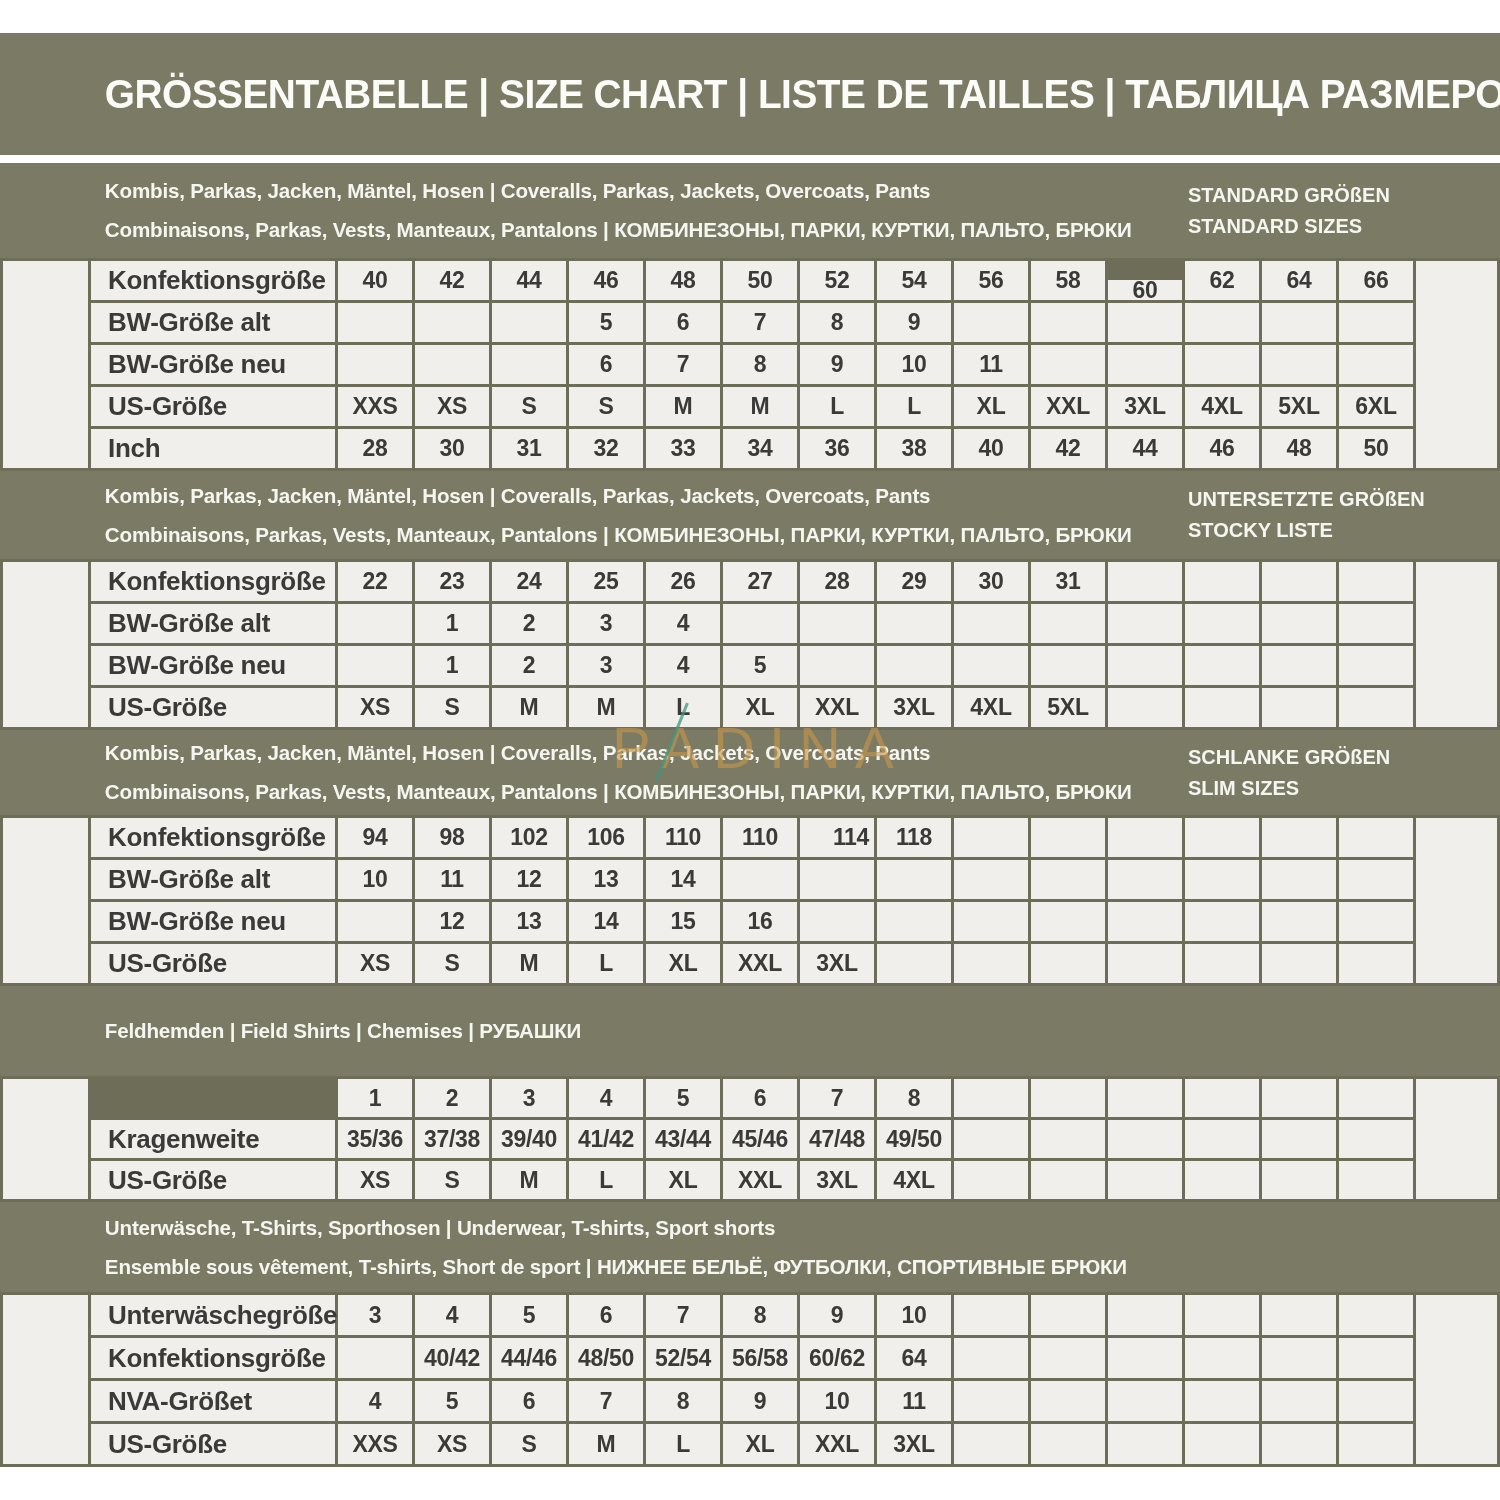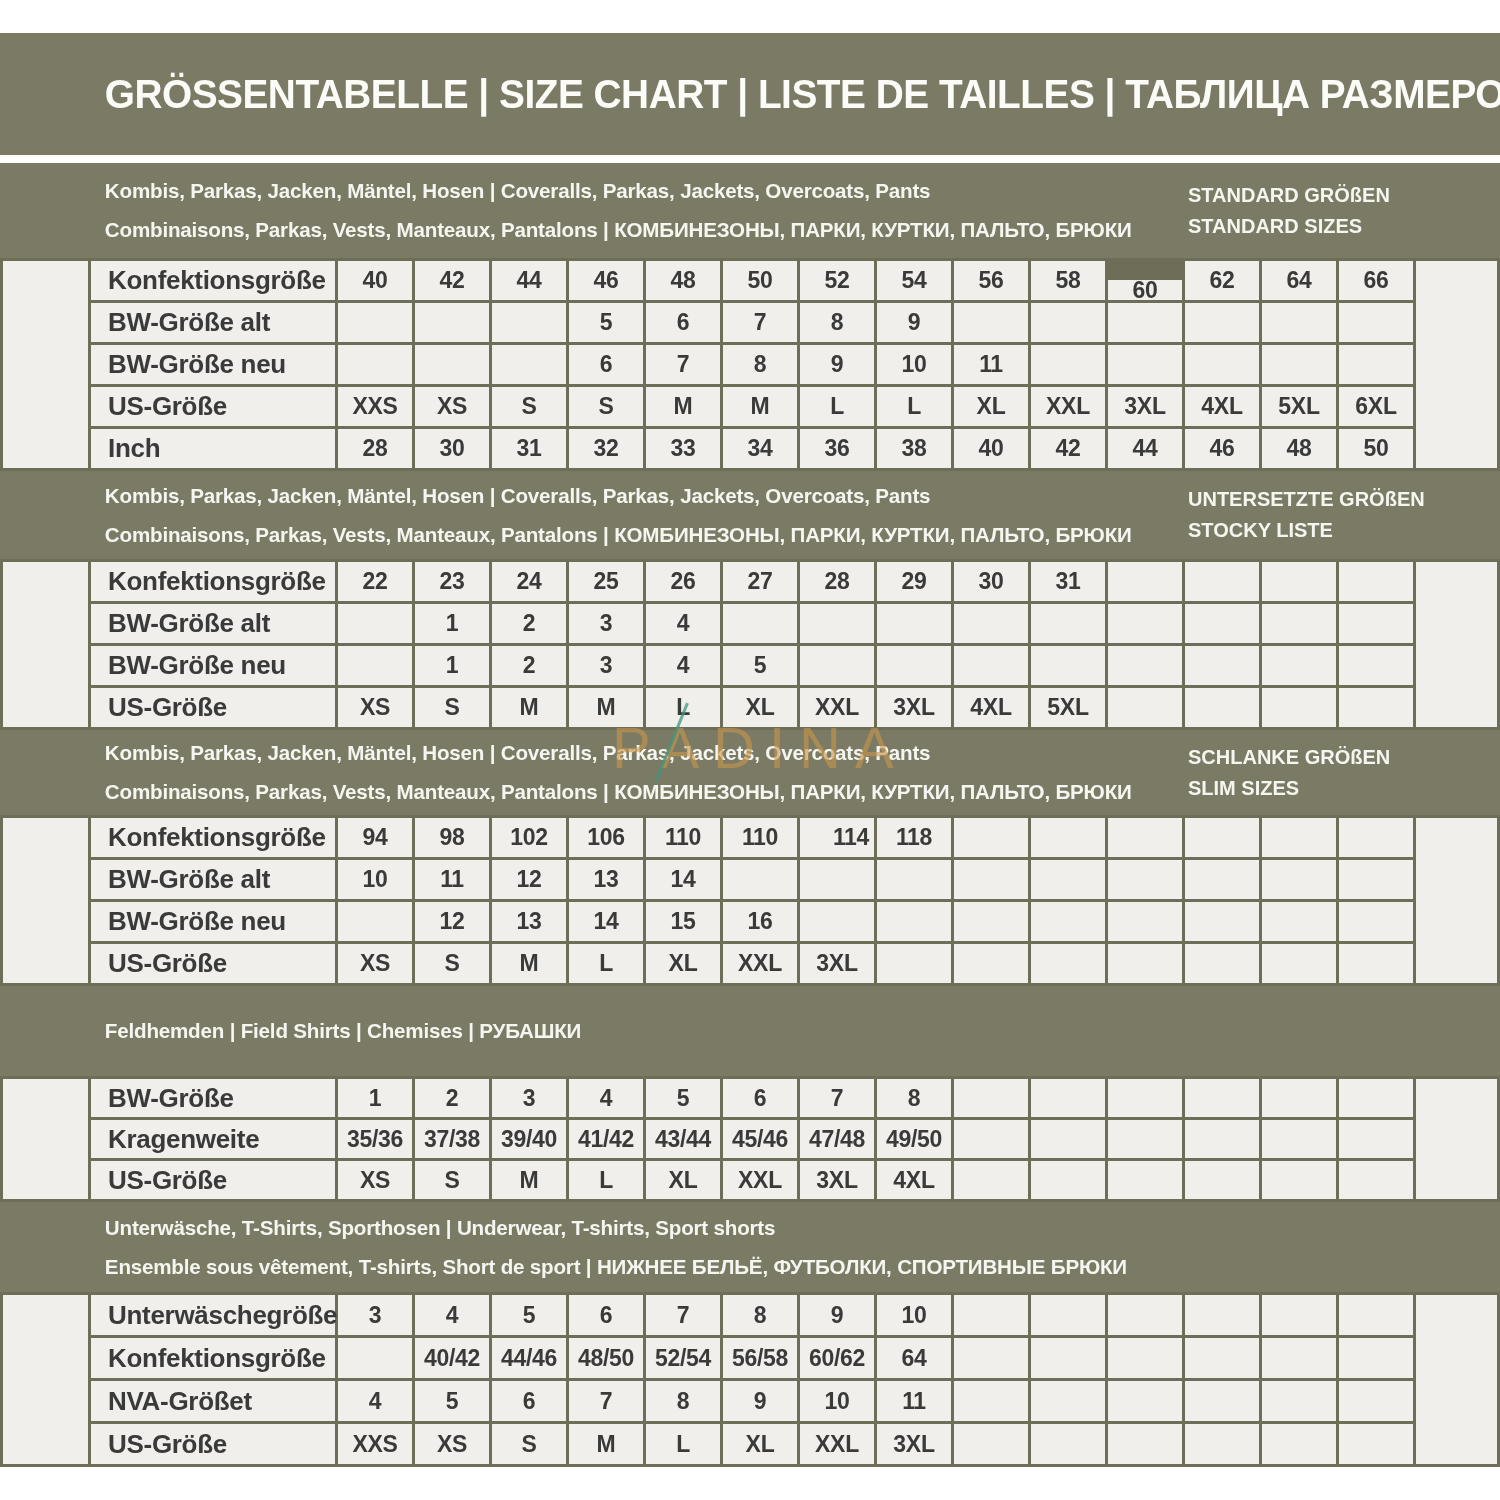--- a/index.html
+++ b/index.html
@@ -268,21 +268,20 @@
         <div class="cell" style="grid-area: 4 / 14;"></div>
         <div class="cell" style="grid-area: 4 / 15;"></div>
         <div class="cell" style="grid-area: 4 / 16;"></div>
       </div>
       <div class="band" style="height: 90px;">
         <div class="band-line">Feldhemden | Field Shirts | Chemises | РУБАШКИ</div>
       </div>
       <div class="size-table" style="grid-auto-rows: 38px;">
         <div class="edge-cell" style="grid-area: 1 / 1 / span 3;"></div>
         <div class="edge-cell" style="grid-area: 1 / 17 / span 3;"></div>
-        <div class="cell label-cell" style="grid-area: 1 / 2;">BW-Größe</div>
         <div class="cell" style="grid-area: 1 / 3;">1</div>
         <div class="cell" style="grid-area: 1 / 4;">2</div>
         <div class="cell" style="grid-area: 1 / 5;">3</div>
         <div class="cell" style="grid-area: 1 / 6;">4</div>
         <div class="cell" style="grid-area: 1 / 7;">5</div>
         <div class="cell" style="grid-area: 1 / 8;">6</div>
         <div class="cell" style="grid-area: 1 / 9;">7</div>
         <div class="cell" style="grid-area: 1 / 10;">8</div>
         <div class="cell" style="grid-area: 1 / 11;"></div>
         <div class="cell" style="grid-area: 1 / 12;"></div>

